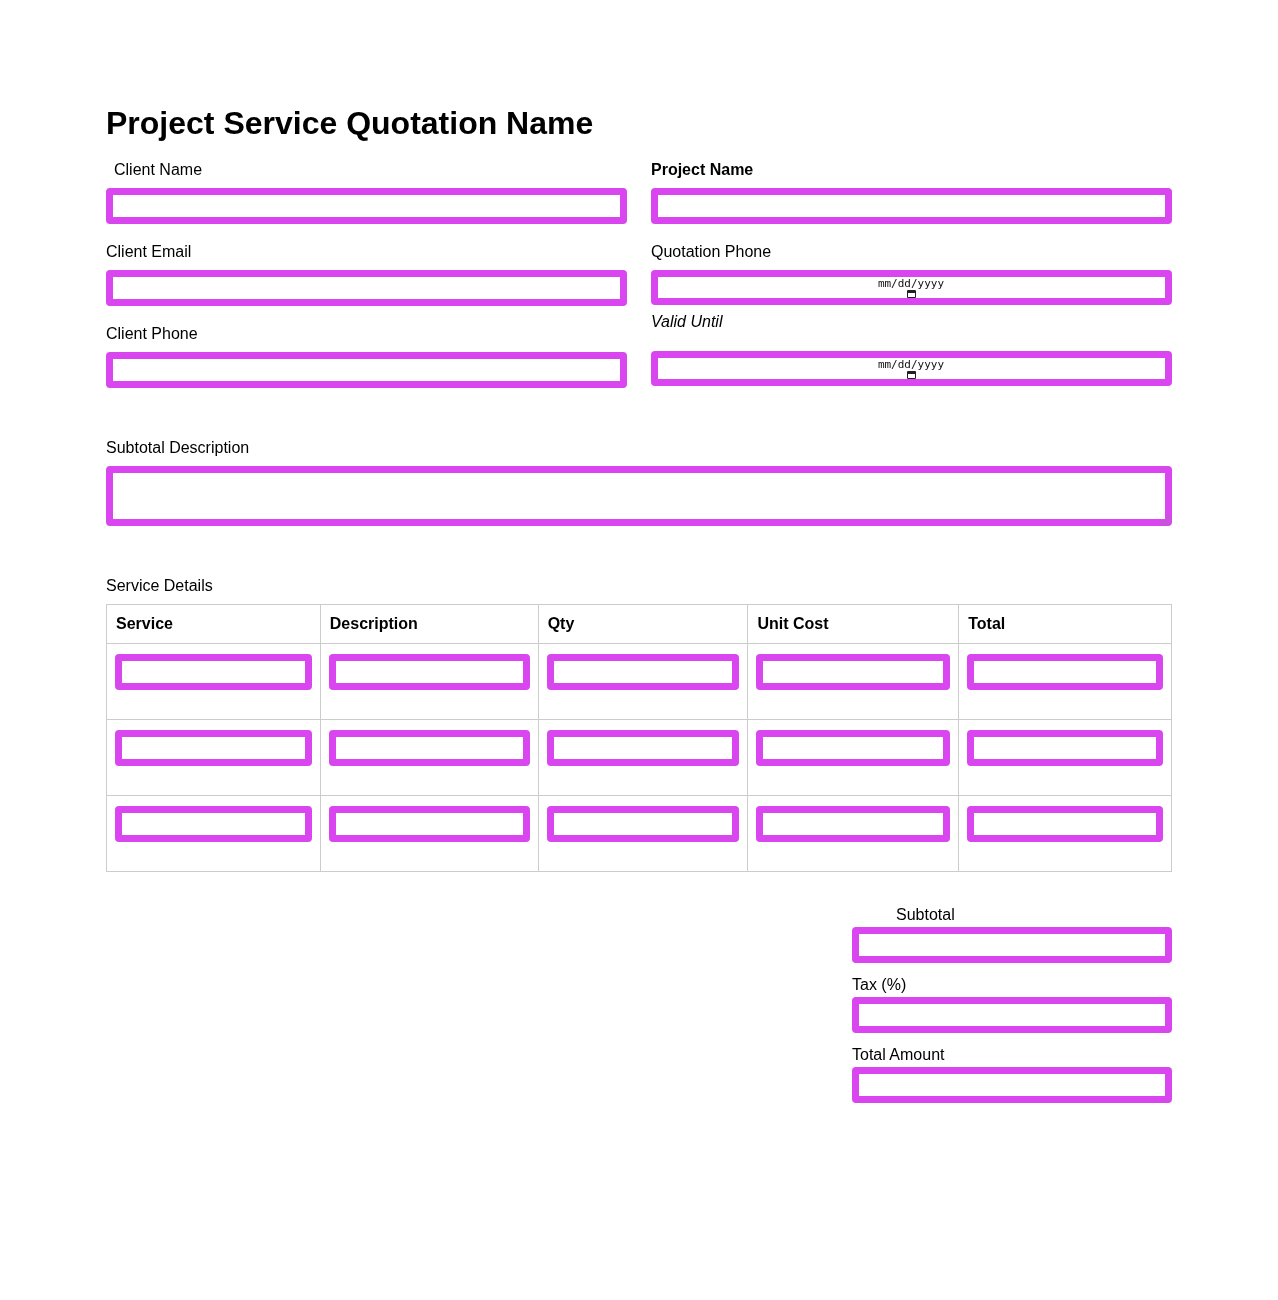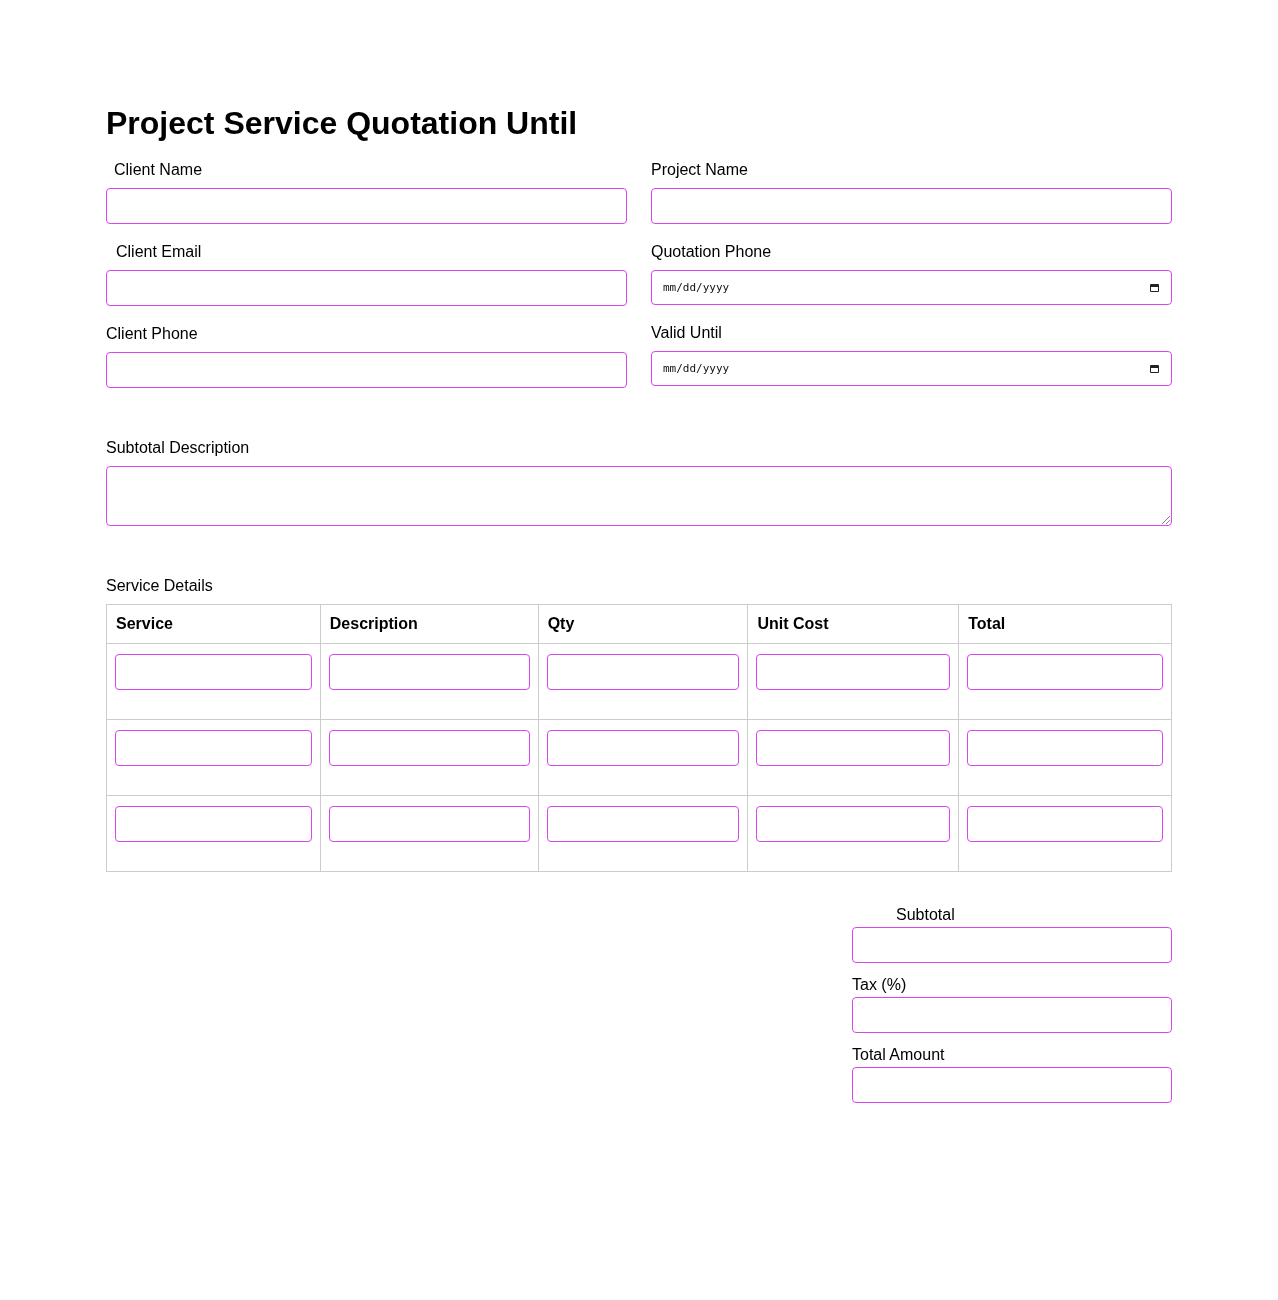--- a/index.html
+++ b/index.html
@@ -1,57 +1,57 @@
 <!DOCTYPE html>
 <html><head>
 <meta charset="utf-8">
 <style>
   html, body { margin: 0; padding: 0; background: #ffffff; }
   body { width: 1278px; height: 1300px; font-family: "Liberation Sans", sans-serif; color: #000; position: relative; }
   .container { position: absolute; left: 106px; top: 0; width: 1066px; }
   h1 { position: absolute; left: 0; top: 103px; margin: 0; font-size: 32px; font-weight: bold; line-height: 40px; white-space: nowrap; }
   .label { position: absolute; font-size: 16px; line-height: 20px; white-space: nowrap; }
-  .input { position: absolute; box-sizing: border-box; height: 36px; border: 1px solid #d946ef; border-radius: 4px; background: #fff; margin: 0; padding: 0 10px; font-family: "Liberation Sans", sans-serif; font-size: 14px; }
+  .input { position: absolute; box-sizing: border-box; height: 36px; border: 7px solid #d946ef; border-radius: 4px; background: #fff; margin: 0; padding: 0 10px; font-family: "Liberation Sans", sans-serif; font-size: 14px; flex-direction: column; }
   .date { height: 35px; display: flex; align-items: center; justify-content: space-between; padding: 0 12px 0 11px; }
   .date .ph { font-family: "DejaVu Sans Mono", monospace; font-size: 11px; color: #111; letter-spacing: 0px; }
   .cal-icon { width: 9px; height: 8px; border: 1.5px solid #222; border-top-width: 3px; border-radius: 1px; box-sizing: border-box; }
   textarea.input { resize: vertical; height: 60px; padding: 6px 10px; }
   .resize-grip { position: absolute; right: 2px; bottom: 2px; width: 8px; height: 8px;
     background: linear-gradient(135deg, transparent 45%, #888 45%, #888 52%, transparent 52%, transparent 70%, #888 70%, #888 77%, transparent 77%); }
   table { position: absolute; left: 0; top: 604px; width: 1066px; border-collapse: collapse; }
   th, td { border: 1px solid #cccccc; text-align: left; vertical-align: top; padding: 0; margin-top: 44px; }
   th { height: 38px; font-size: 16px; font-weight: bold; padding: 0 9px; vertical-align: middle; }
   td { height: 76px; padding: 10px 8px 0 8px; box-sizing: border-box; }
   td .cell-input { position: static; width: 100%; height: 36px; }
 </style>
 </head>
 <body>
 
 <div class="container">
-  <h1>Project Service Quotation Until</h1>
+  <h1>Project Service Quotation Name</h1>
 
   <div class="label" style="left:8px;top:160px;">Client Name</div>
   <input class="input" style="left: 0px; top: 188px; width: 521px;" value="">
 
-  <div class="label" style="left:0;top:242px;margin-left:10px;">Client Email</div>
+  <div class="label" style="left:0;top:242px;">Client Email</div>
   <input class="input" style="left: 0px; top: 270px; width: 521px;" value="">
 
   <div class="label" style="left:0;top:324px;">Client Phone</div>
   <input class="input" style="left: 0px; top: 352px; width: 521px;" value="">
 
-  <div class="label" style="left:545px;top:160px;">Project Name</div>
+  <div class="label" style="left:545px;top:160px;font-weight:bold;">Project Name</div>
   <input class="input" style="left: 545px; top: 188px; width: 521px;" value="">
 
   <div class="label" style="left:545px;top:242px;">Quotation Phone</div>
   <div class="input date" style="left:545px;top:270px;width:521px;">
     <span class="ph">mm/dd/yyyy</span>
     <span class="cal-icon"></span>
   </div>
 
-  <div class="label" style="left:545px;top:323px;">Valid Until</div>
+  <div class="label" style="left:545px;top:312px;font-style:italic;">Valid Until</div>
   <div class="input date" style="left:545px;top:351px;width:521px;">
     <span class="ph">mm/dd/yyyy</span>
     <span class="cal-icon"></span>
   </div>
 
   <div class="label" style="left:0;top:438px;">Subtotal Description</div>
   <div style="position:absolute;left:0;top:466px;width:1066px;height:60px;">
     <textarea class="input" style="left: 0px; top: 0px; width: 1066px; height: 60px; resize: none;"></textarea>
     <span class="resize-grip"></span>
   </div>

